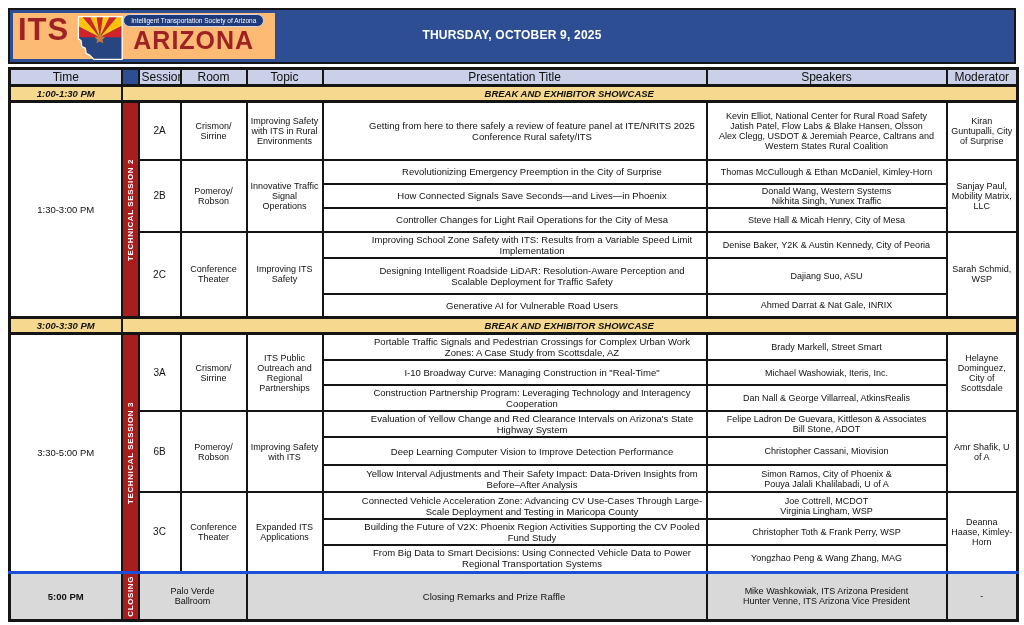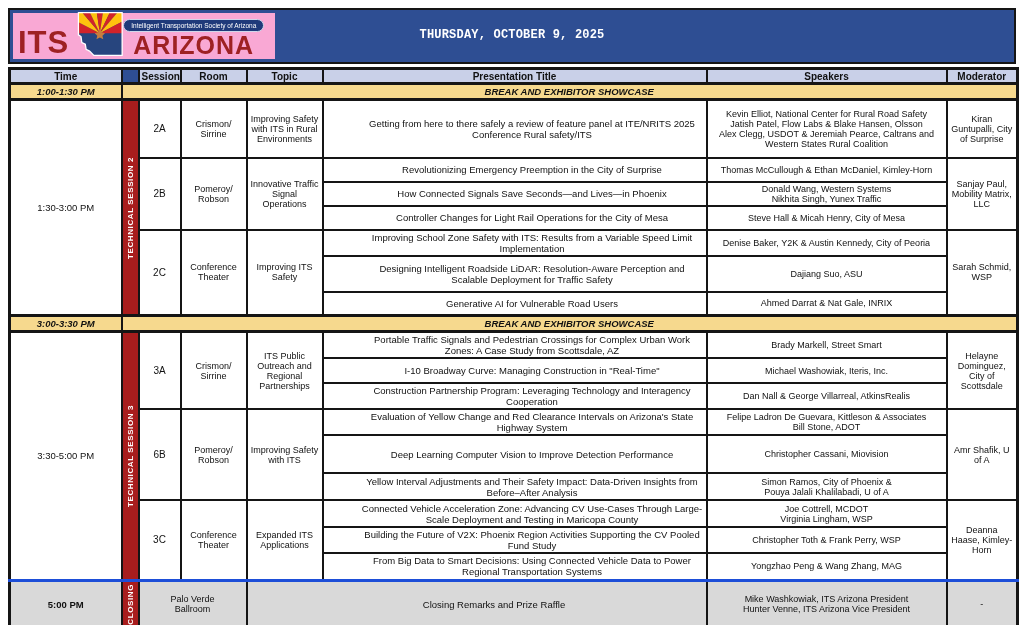--- a/index.html
+++ b/index.html
@@ -1,31 +1,31 @@
 <!DOCTYPE html>
 <html><head>
 <meta charset="utf-8">
 <style>
   html,body { margin:0; padding:0; background:#ffffff; }
   body { width:1024px; height:625px; font-family:"Liberation Sans", sans-serif; color:#111; }
   .page { box-sizing:border-box; padding:8px; }
 
   
   .banner { position:relative; height:56px; background:#2e4e93; border:2px solid #151515; box-sizing:border-box; display:flex; align-items:center; justify-content:center; }
-  .banner-text { text-align:right; color:#ffffff; font-weight:bold; font-size:12px; line-height:1.45; letter-spacing:0.2px;font-family:Liberation Mono, monospace; }
-  .logo-panel { position:absolute; left:3px; top:3px; bottom:3px; width:262px; background:#f9a8d4; display:flex; align-items:flex-end; padding:1px 5px; box-sizing:border-box; gap:3px; }
+  .banner-text { text-align:right; color:#ffffff; font-weight:bold; font-size:12px; line-height:1.45; letter-spacing:0.2px; }
+  .logo-panel { position:absolute; left:3px; top:3px; bottom:3px; width:262px; background:#fdba74; display:flex; align-items:flex-start; padding:1px 5px; box-sizing:border-box; gap:3px; }
   .logo-its { font-size:31px; font-weight:800; color:#9e2123; letter-spacing:1px; line-height:1; }
   .logo-right { display:flex; flex-direction:column; align-items:center; gap:1px; margin-left:-6px; }
   .logo-tagline { background:#1f3a7a; color:#fff; font-size:6.5px; padding:2px 7px; border-radius:7px; white-space:nowrap; border:1px solid #cfd6ea; }
   .logo-arizona { font-size:25px; font-weight:800; color:#9e2123; letter-spacing:1px; line-height:1; }
 
   
   table { border-collapse:collapse; table-layout:fixed; width:1008px; margin-top:3px; border:3px solid #151515; }
   td,th { border:2px solid #151515; padding:1px 3px; text-align:center; vertical-align:middle; font-size:9px; overflow:hidden; }
-  th { background:#c9d0e8; font-size:10px; font-weight:bold; padding:0 2px;text-align:center; }
+  th { background:#c9d0e8; font-size:12px; font-weight:normal; padding:0 2px;text-align:center; }
   th.band-h { background:#2e4e93; }
   .t-cell { font-size:9.5px; }
   .break td { background:#f6d98e; border-top:3px solid #151515; border-bottom:3px solid #151515; font-weight:bold; font-style:italic; font-size:9.5px; }
   .v-band { background:#a81d1d; padding:0; }
   .v-text { writing-mode:vertical-rl; transform:rotate(180deg); color:#fff; font-weight:bold; font-size:8px; letter-spacing:0.6px; white-space:nowrap; margin:0 auto; }
   .title-cell { font-size:9.5px;padding-left:38px; }
   .multiline { white-space:pre-line; }
   .session-cell { font-size:10px; }
   .closing td { background:#d9d9d9; border-top:3px solid #1d4ed8; }
   .closing .v-band { background:#a81d1d; }
@@ -182,21 +182,21 @@
     <tr style="height:26px">
       <td class="session-cell" rowspan="3">6B</td>
       <td class="multiline" rowspan="3">Pomeroy/
 Robson</td>
       <td rowspan="3">Improving Safety with ITS</td>
       <td class="title-cell">Evaluation of Yellow Change and Red Clearance Intervals on Arizona's State Highway System</td>
       <td class="multiline">Felipe Ladron De Guevara, Kittleson &amp; Associates
 Bill Stone, ADOT</td>
       <td rowspan="3">Amr Shafik, U of A</td>
     </tr>
-    <tr style="height:38px">
+    <tr style="height:28px">
       <td class="title-cell">Deep Learning Computer Vision to Improve Detection Performance</td>
       <td class="multiline">Christopher Cassani, Miovision</td>
     </tr>
     <tr style="height:27px">
       <td class="title-cell">Yellow Interval Adjustments and Their Safety Impact: Data-Driven Insights from Before–After Analysis</td>
       <td class="multiline">Simon Ramos, City of Phoenix &amp;
 Pouya Jalali Khalilabadi, U of A</td>
     </tr>
 
     <tr style="height:27px">

